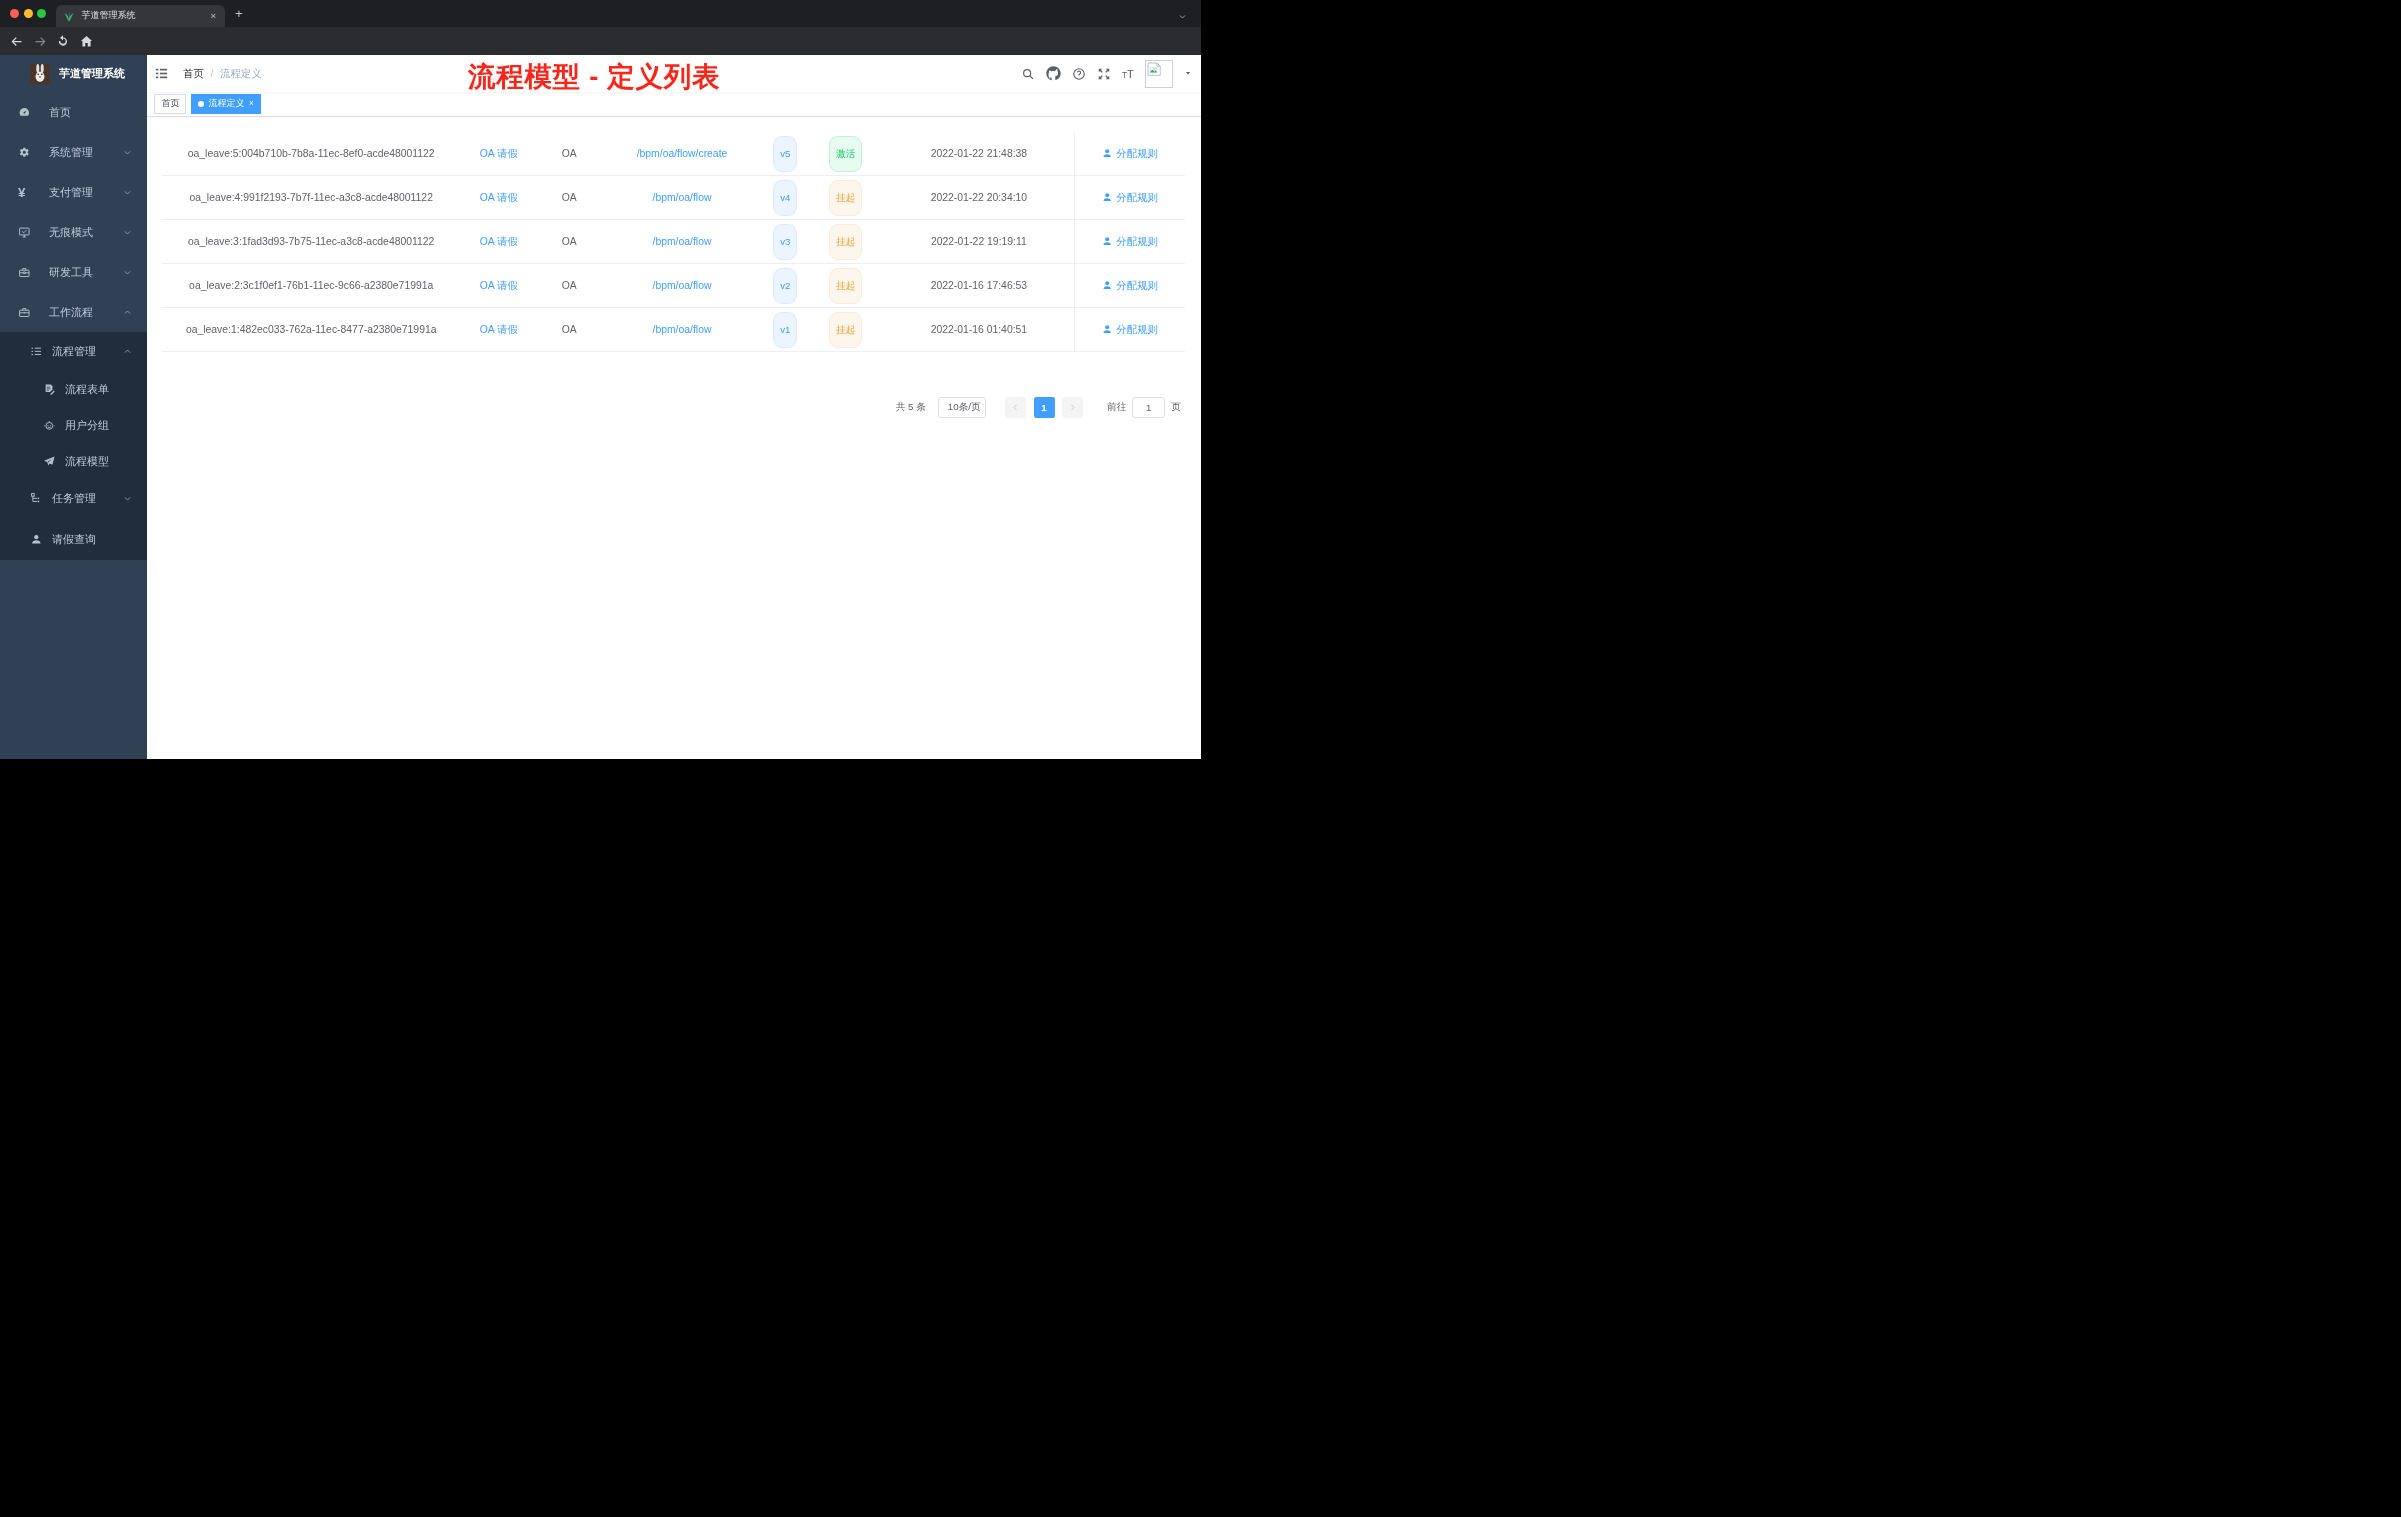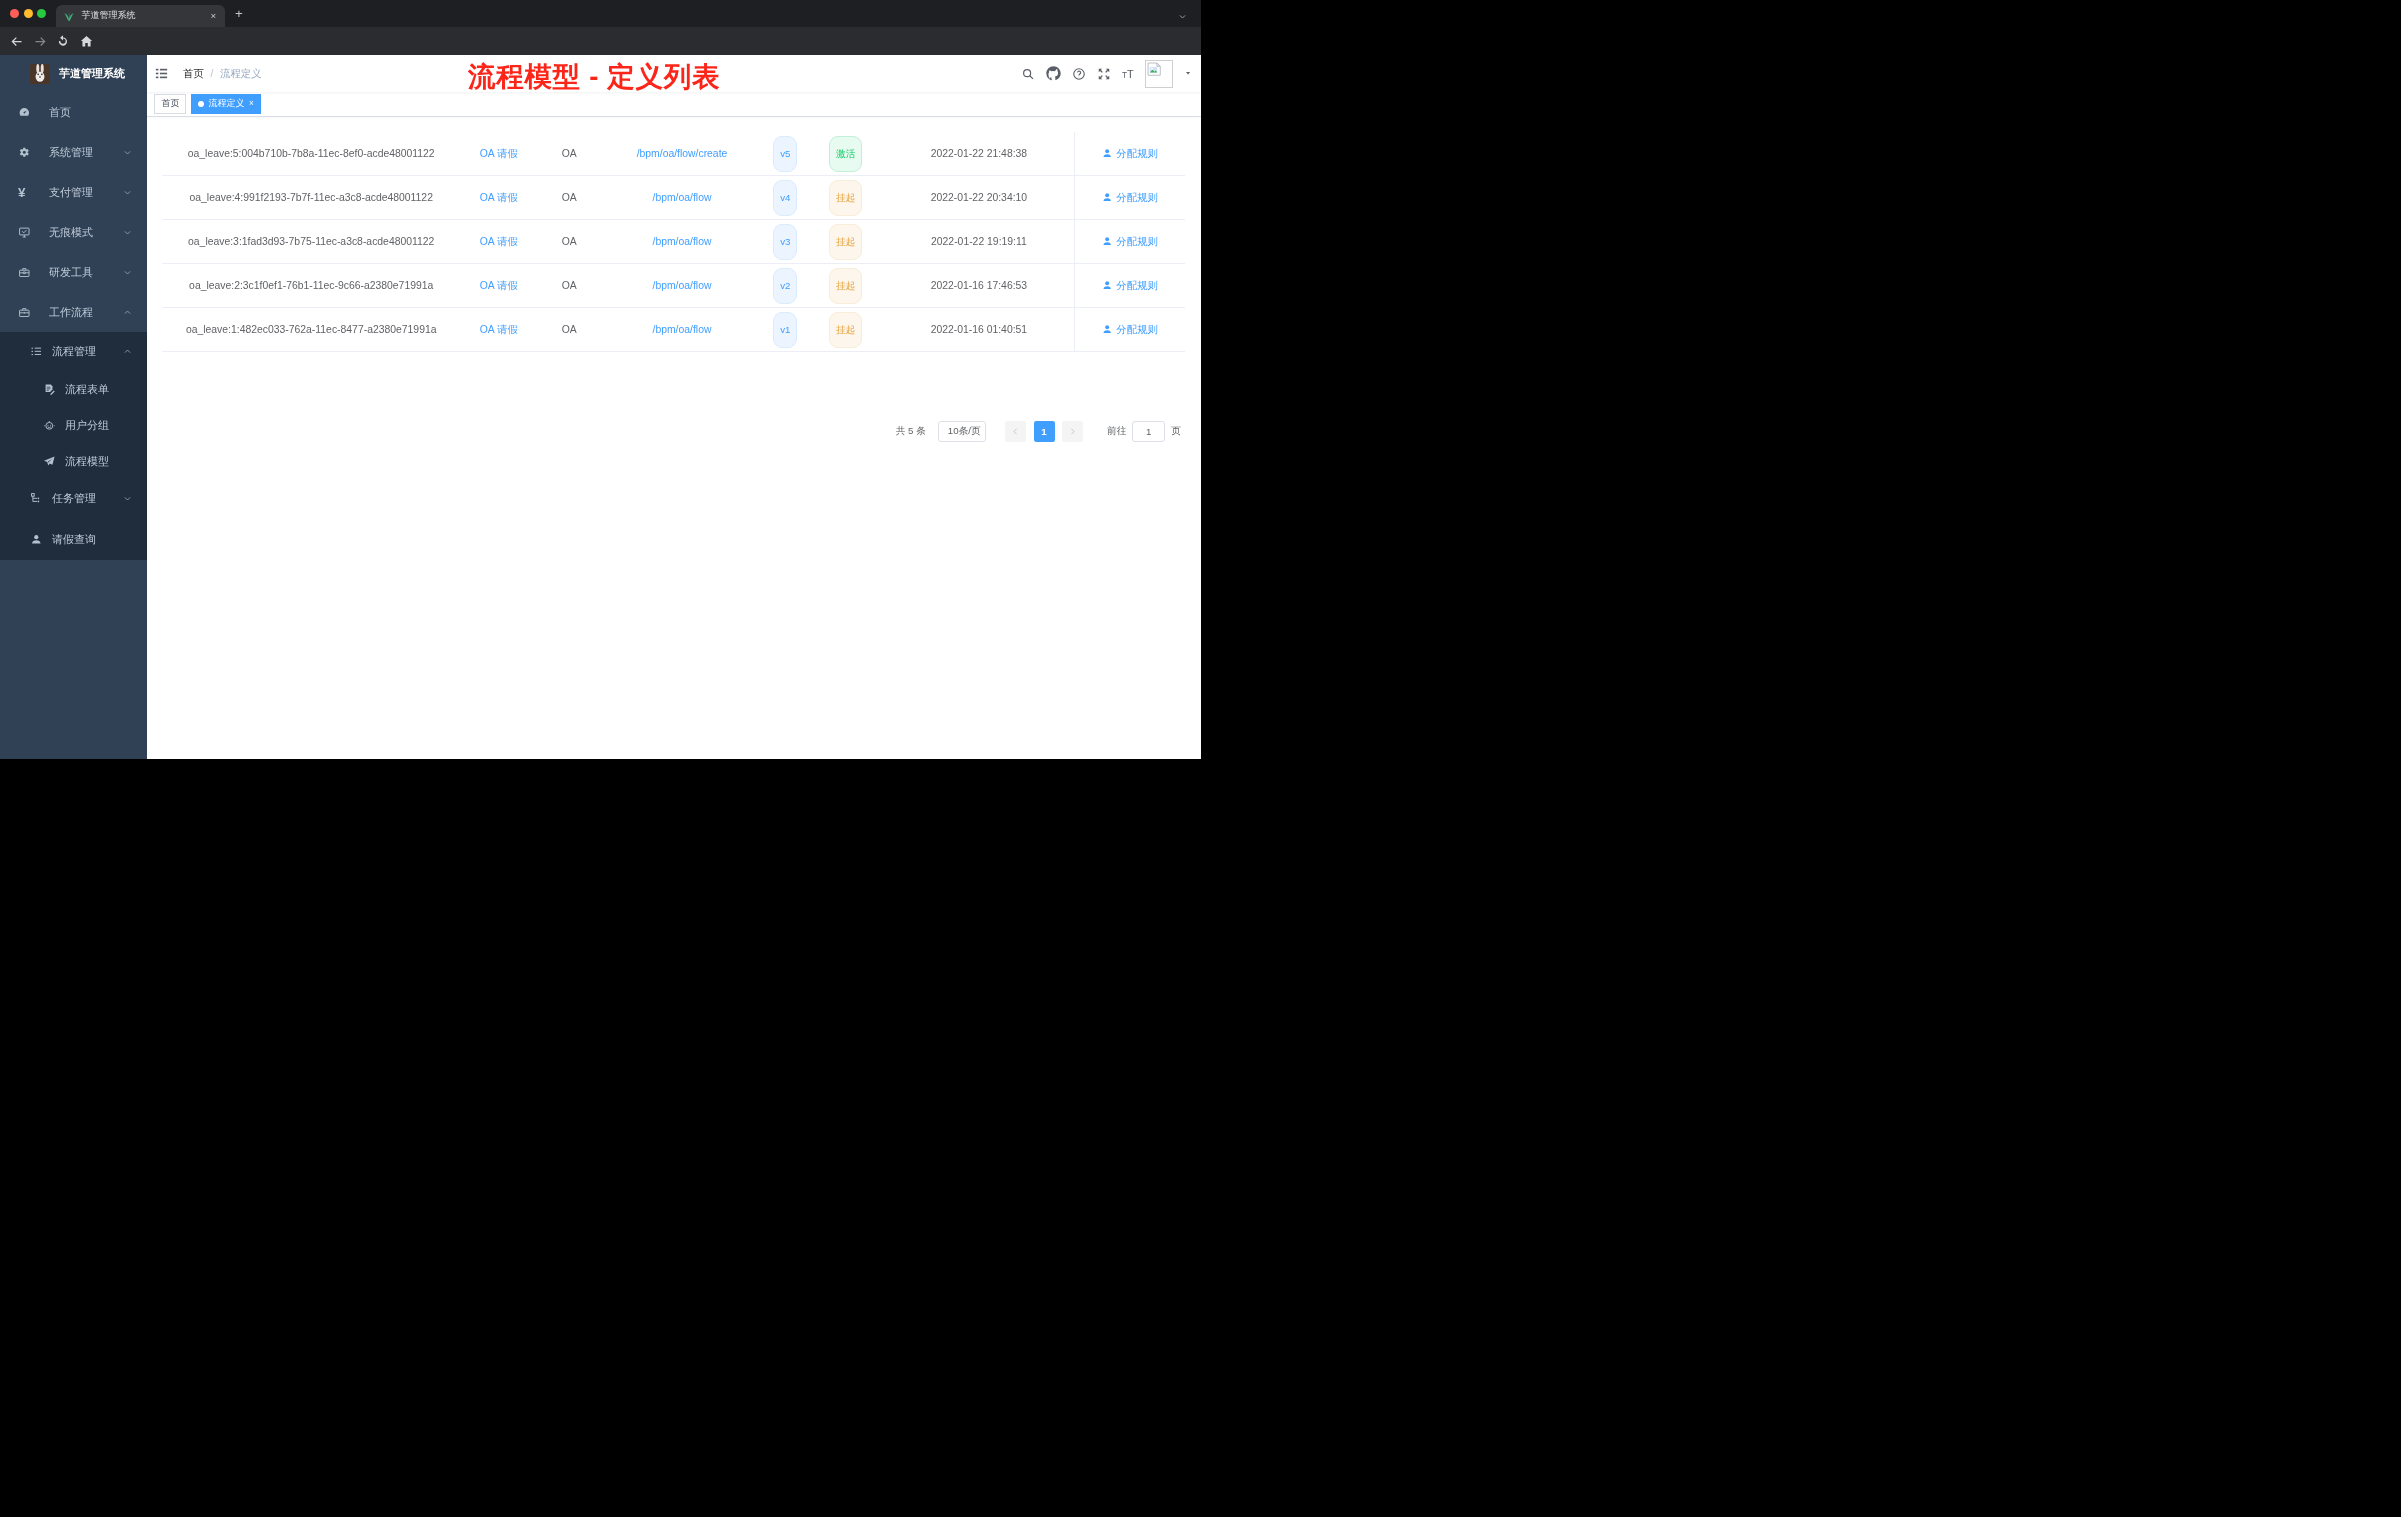--- a/index.html
+++ b/index.html
@@ -98,21 +98,21 @@
   .c8{width:111px;border-left:0.7px solid #ebeef5}
   .blue{color:#409eff}
   .tag{height:18px;line-height:18px;padding:8px 6px;border-radius:9px;font-size:9.7px;}
   .tag-ver{background:#ecf5ff;border:0.7px solid #d9ecff;color:#409eff}
   .tag-success{background:#e8fbf1;border:0.7px solid #bff0d8;color:#13ce66}
   .tag-warning{background:#fdf6ec;border:0.7px solid #faecd8;color:#e6a23c}
   .action{display:flex;align-items:center;gap:3.7px;color:#409eff;font-size:10.4px}
 
   
   .pagination{position:absolute;right:20px;top:279px;display:flex;align-items:center;
-    font-size:9.7px;color:#606266;margin-top:24px;}
+    font-size:9.7px;color:#606266;}
   .pg-total{margin-right:12px}
   .pg-select{position:relative;width:48px;height:21px;border:0.7px solid #dcdfe6;border-radius:3px;
     display:flex;align-items:center;padding-left:9px;box-sizing:border-box;margin-right:19.3px;cursor:pointer}
   .pg-select .sel-chev{position:absolute;right:6px;color:#c0c4cc}
   .pg-btn{width:21px;height:21px;border-radius:2.2px;background:#f4f4f5;display:flex;align-items:center;
     justify-content:center;color:#c0c4cc;cursor:pointer;font-size:10.4px}
   .pg-prev{margin-right:7.4px}.pg-next{margin-left:7.4px;margin-right:24px}
   .pg-cur{width:21px;height:21px;border-radius:2.2px;background:#409eff;color:#fff;display:flex;
     align-items:center;justify-content:center;font-weight:600;cursor:pointer}
   .pg-goto{margin-right:6px}

